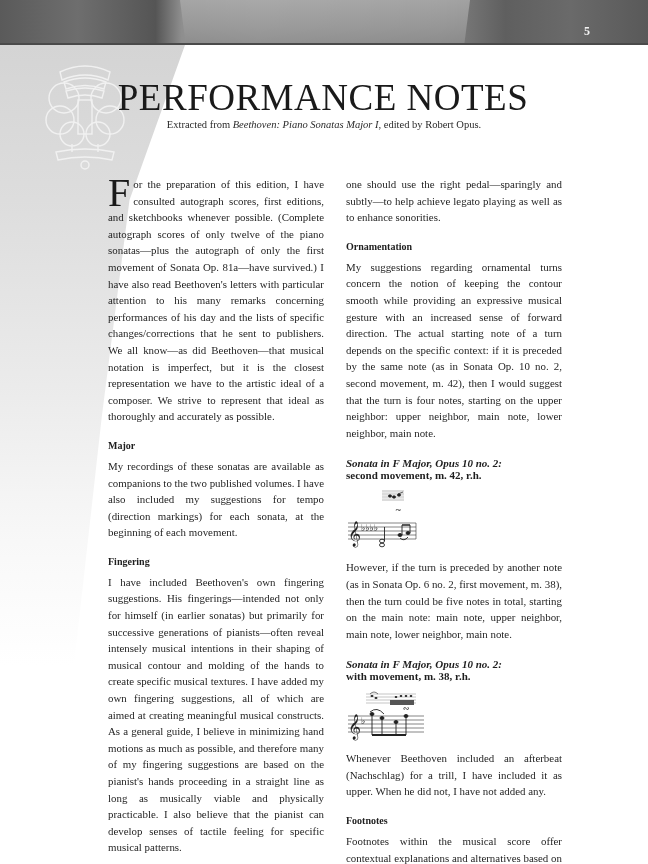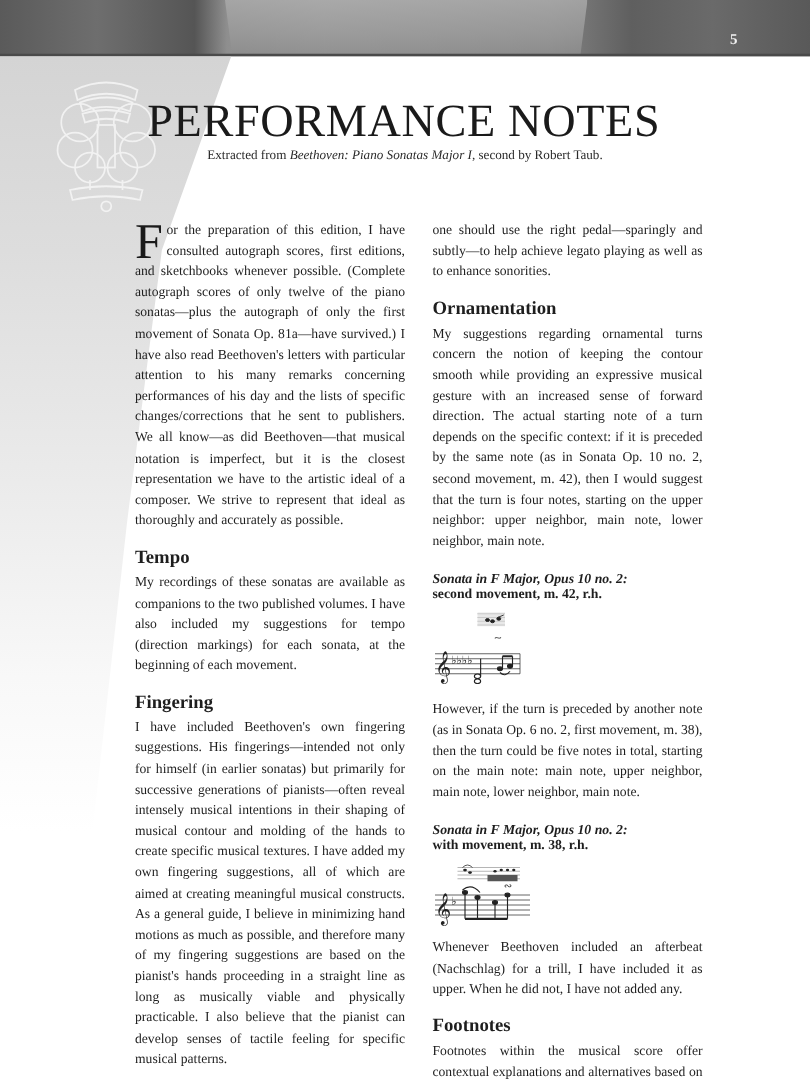--- a/index.html
+++ b/index.html
@@ -51,21 +51,21 @@
   }
   .subtitle i { font-style: italic; }
   .col {
     position: absolute; top: 176px; width: 216px;
     font-size: 10.9px; line-height: 16.6px; text-align: justify;
   }
   .col-left { left: 108px; }
   .col-right { left: 346px; }
   .col p { margin: 0; }
   .col h3 {
-    margin: 14px 0 5px 0; font-size: 15px; font-weight: bold; line-height: 14px;
+    margin: 14px 0 5px 0; font-size: 10px; font-weight: bold; line-height: 14px;
   }
   .drop-cap {
     float: left; font-size: 40px; line-height: 30px; margin: 2px 3px 0 0; color: #1a1a1a;
   }
   .excerpt-caption {
     margin: 16px 0 0 0; font-size: 11px; line-height: 12px; font-weight: bold;
   }
   .excerpt-caption i { font-style: italic; }
   .music { display: block; margin: 8px 0 6px 0; }
   .music-box { width: 100px; height: 64px; }
@@ -96,27 +96,27 @@
     <path d="M30 86 L30 94 M56 86 L56 94"></path>
     <path d="M14 94 Q43 88 72 94 L70 102 Q43 96 16 102 Z"></path>
     <circle cx="43" cy="107" r="4"></circle>
   </g>
 </svg>
 
 <div class="title">
   <h1>PERFORMANCE NOTES</h1>
 </div>
 <div class="subtitle">
-  <span>Extracted from </span><i>Beethoven: Piano Sonatas Major I</i><span>, second by Robert Taub.</span>
+  <span>Extracted from </span><i>Beethoven: Piano Sonatas Major I</i><span>, edited by Robert Opus.</span>
 </div>
 
 <div class="col col-left">
   <p><span class="drop-cap">F</span><span>or the preparation of this edition, I have consulted autograph scores, first editions, and sketchbooks whenever possible. (Complete autograph scores of only twelve of the piano sonatas—plus the autograph of only the first movement of Sonata Op. 81a—have survived.) I have also read Beethoven's letters with particular attention to his many remarks concerning performances of his day and the lists of specific changes/corrections that he sent to publishers. We all know—as did Beethoven—that musical notation is imperfect, but it is the closest representation we have to the artistic ideal of a composer. We strive to represent that ideal as thoroughly and accurately as possible.</span></p>
 
-  <h3>Tempo</h3>
+  <h3>Major</h3>
   <p>My recordings of these sonatas are available as companions to the two published volumes. I have also included my suggestions for tempo (direction markings) for each sonata, at the beginning of each movement.</p>
 
   <h3>Fingering</h3>
   <p>I have included Beethoven's own fingering suggestions. His fingerings—intended not only for himself (in earlier sonatas) but primarily for successive generations of pianists—often reveal intensely musical intentions in their shaping of musical contour and molding of the hands to create specific musical textures. I have added my own fingering suggestions, all of which are aimed at creating meaningful musical constructs. As a general guide, I believe in minimizing hand motions as much as possible, and therefore many of my fingering suggestions are based on the pianist's hands proceeding in a straight line as long as musically viable and physically practicable. I also believe that the pianist can develop senses of tactile feeling for specific musical patterns.</p>
 
 </div>
 
 <div class="col col-right">
   <p>one should use the right pedal—sparingly and subtly—to help achieve legato playing as well as to enhance sonorities.</p>
 

